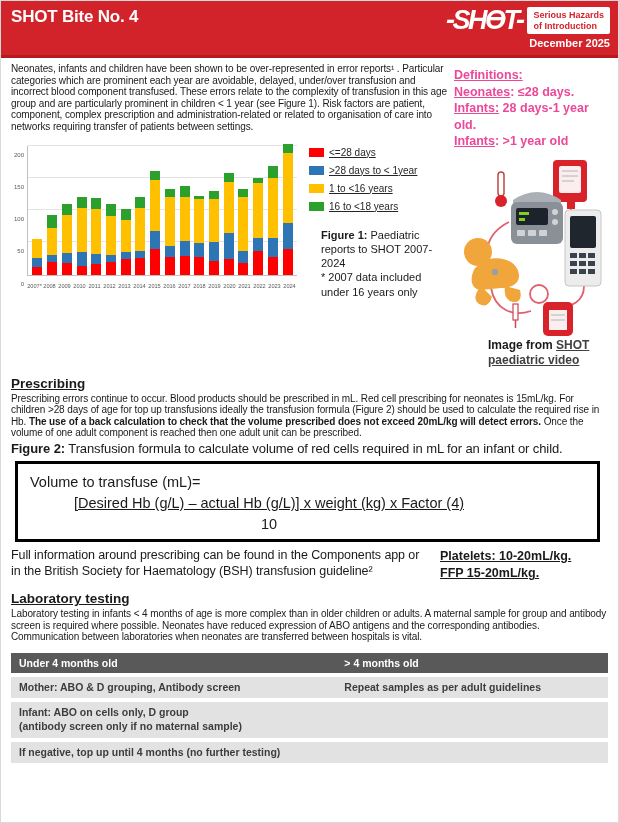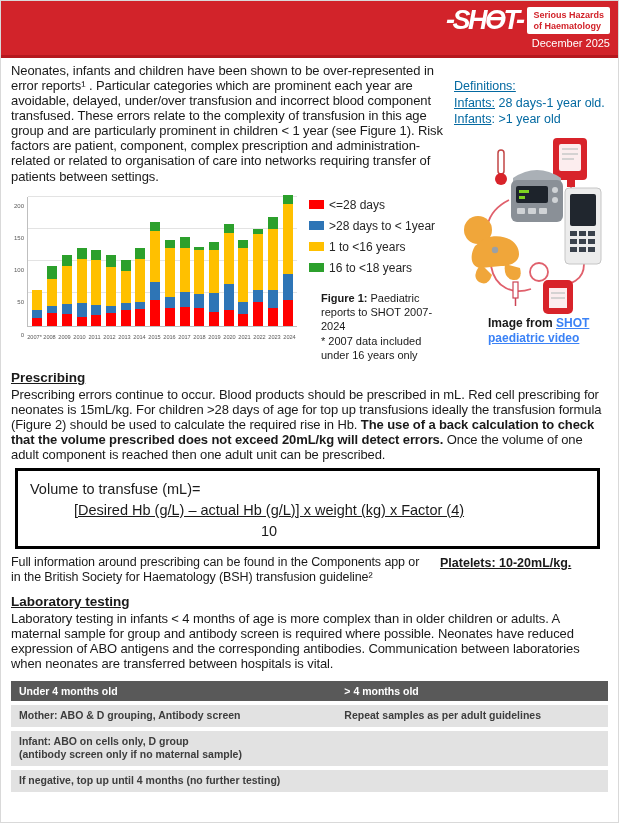--- a/index.html
+++ b/index.html
@@ -15,53 +15,53 @@
     display: flex; justify-content: space-between; align-items: flex-start;
     padding: 6px 8px 4px 10px; color: #fff;
   }
   .hdr-titles .t1 { font-size: 17px; font-weight: bold; letter-spacing: -0.2px; }
   .hdr-titles .t2 { font-size: 14.5px; font-weight: bold; margin-top: 2px; letter-spacing: -0.2px; }
   .hdr-right { display: flex; flex-direction: column; align-items: flex-end; }
   .hdr-logo-row { display: flex; align-items: center; gap: 5px; }
   .shot-logo { font-size: 27px; font-weight: bold; font-style: italic; letter-spacing: -2.5px; line-height: 1; margin-left: 36px; }
   .logo-box { background: #fff; color: #d2232a; font-size: 9px; font-weight: bold;
     padding: 3px 6px; border-radius: 2px; text-align: left; line-height: 1.15; }
-  .hdr-date { font-size: 11px; font-weight: normal; margin-top: 3px; }
+  .hdr-date { font-size: 11px; font-weight: bold; margin-top: 3px; }
   
   .content { padding: 5px 10px 0 10px; }
   .h { font-size: 13.5px; font-weight: bold; text-decoration: underline; margin: 8px 0 2px 0; }
   .h:first-child { margin-top: 2px; }
-  p.body { font-size: 13px; line-height: 1.16; letter-spacing: -0.1px; }
+  p.body { font-size: 10px; line-height: 1.16; letter-spacing: -0.1px; }
   .row1 { display: flex; }
   .col-main { flex: 1 1 auto; min-width: 0; }
   .col-right { flex: 0 0 160px; padding-left: 6px; }
   
-  .defs { color: #0369a1; font-size: 12.5px; font-weight: normal; line-height: 1.32; margin-top: 15px; }
+  .defs { color: #ec4899; font-size: 12.5px; font-weight: bold; line-height: 1.32; margin-top: 4px; }
   .defs .lead { text-decoration: underline; }
   
   .illus { display: block; margin: 10px auto 0 auto; }
   .img-credit { font-size: 12px; font-weight: bold; width: 118px; margin: 2px 0 0 34px; line-height: 1.25; }
-  .img-credit a { color: #3b82f6; text-decoration: underline; cursor: pointer; }
+  .img-credit a { color: #404040; text-decoration: underline; cursor: pointer; }
   
   .fig-row { display: flex; margin-top: 8px; }
   .chart { position: relative; width: 288px; height: 148px; flex: 0 0 288px; }
   .plot { position: absolute; left: 16px; right: 2px; top: 5px; bottom: 13px;
     border-left: 1px solid #bfbfbf; border-bottom: 1px solid #bfbfbf; background: #fff; }
   .gridline { position: absolute; left: 0; right: 0; height: 1px; background: #e3e3e3; }
   .ylab { position: absolute; left: 0; width: 13px; text-align: right; font-size: 6px; color: #595959; }
   .bars { position: absolute; left: 0; right: 0; top: 0; bottom: 0;
     display: flex; align-items: flex-end; justify-content: space-around; padding: 0 2px; }
   .bar { width: 10px; display: flex; flex-direction: column-reverse; }
   .seg { width: 100%; }
   .xlabs { position: absolute; left: 16px; right: 2px; bottom: 0; display: flex; justify-content: space-around; }
   .xlabs span { flex: 1; text-align: center; font-size: 5.6px; color: #595959; white-space: nowrap; }
   .chart-side { padding: 6px 0 0 10px; }
   .legend-item { display: flex; align-items: center; margin-bottom: 7px; }
   .legend-swatch { width: 15px; height: 9px; margin-right: 5px; flex: 0 0 15px; }
-  .legend-label { font-size: 12px; color: #262626; }
+  .legend-label { font-size: 10px; color: #262626; text-decoration: underline; }
   .fig1-cap { font-size: 11px; line-height: 1.3; margin: 16px 0 0 12px; width: 122px; }
   .fig-label { font-weight: bold; }
   
   .fig2-line { font-size: 13px; margin-top: 2px; letter-spacing: -0.1px; }
   .formula-box { border: 3px solid #000; margin: 5px 8px 6px 4px; padding: 8px 8px 4px 12px; font-size: 14.5px; }
   .frac { display: inline-block; text-align: center; vertical-align: top; line-height: 1.45; margin-left: 44px; }
   .f-num { text-decoration: underline; }
   .f-lhs { vertical-align: top; line-height: 1.45; }
   
   .row2 { display: flex; margin-top: 4px; }
@@ -75,27 +75,28 @@
   .ttable td { background: #e2e2e2; color: #3d3d3d; font-size: 10.5px; font-weight: bold;
     padding: 4px 8px; vertical-align: top; white-space: pre-line; line-height: 1.3; }
 </style>
 </head>
 <body>
 
 <div class="page">
 
   <div class="hdr">
     <div class="hdr-titles">
+      <div class="t1">SHOT Bite No. 4</div>
     </div>
     <div class="hdr-right">
       <div class="hdr-logo-row">
         <div class="shot-logo">-SHƟT-</div>
         <div class="logo-box">
           <div>Serious Hazards</div>
-          <div>of Haematology</div>
+          <div>of Introduction</div>
         </div>
       </div>
       <div class="hdr-date">December 2025</div>
     </div>
   </div>
 
   <div class="content">
 
     <div class="row1">
       <div class="col-main">
@@ -268,20 +269,21 @@
               <span class="fig-label">Figure 1:</span><span> Paediatric reports to SHOT 2007-2024</span>
               <div>* 2007 data included under 16 years only</div>
             </div>
           </div>
         </div>
       </div>
 
       <div class="col-right">
         <div class="defs">
             <div><span class="lead">Definitions:</span></div>
+            <div><span class="lead">Neonates</span>: ≤28 days.</div>
             <div><span class="lead">Infants:</span> 28 days-1 year old.</div>
             <div><span class="lead">Infants</span>: &gt;1 year old</div>
           </div>
 
         <svg class="illus" width="152" height="176" viewBox="0 0 152 176">
 
           <g stroke="#e0606c" stroke-width="1.8" fill="none">
             <path d="M40 112 C 26 98, 30 74, 54 62"></path>
             <path d="M116 44 L116 50"></path>
             <path d="M129 126 C 129 142, 116 148, 100 146"></path>
@@ -354,29 +356,33 @@
         </svg>
 
         <div class="img-credit">
           <span>Image from </span><a>SHOT paediatric video</a>
         </div>
       </div>
     </div>
 
     <div class="h">Prescribing</div>
     <p class="body"><span>Prescribing errors continue to occur. Blood products should be prescribed in mL. Red cell prescribing for neonates is 15mL/kg. For children &gt;28 days of age for top up transfusions ideally the transfusion formula (Figure 2) should be used to calculate the required rise in Hb. </span><b>The use of a back calculation to check that the volume prescribed does not exceed 20mL/kg will detect errors.</b><span> Once the volume of one adult component is reached then one adult unit can be prescribed.</span></p>
+    <div class="fig2-line">
+      <span class="fig-label">Figure 2:</span><span> Transfusion formula to calculate volume of red cells required in mL for an infant or child.</span>
+    </div>
 
     <div class="formula-box">
       <span class="f-lhs">Volume to transfuse (mL)= </span><span class="frac"><span class="f-num">[Desired Hb (g/L) – actual Hb (g/L)] x weight (kg) x Factor (4)</span><br><span class="f-den">10</span></span>
     </div>
 
     <div class="row2">
       <div class="footnote">Full information around prescribing can be found in the Components app or in the British Society for Haematology (BSH)  transfusion guideline²</div>
       <div class="dosing">
           <div>Platelets: 10-20mL/kg.</div>
+          <div>FFP 15-20mL/kg.</div>
         </div>
     </div>
 
     <div class="h">Laboratory testing</div>
     <p class="body">Laboratory testing in infants &lt; 4 months of age is more complex than in older children or adults.  A maternal sample for group and antibody screen  is required where possible. Neonates have  reduced expression of ABO antigens and the corresponding antibodies.  Communication between laboratories when neonates are transferred between hospitals is vital.</p>
 
     <table class="ttable">
       <colgroup>
           <col style="width:54.5%">
           <col style="width:45.5%">

